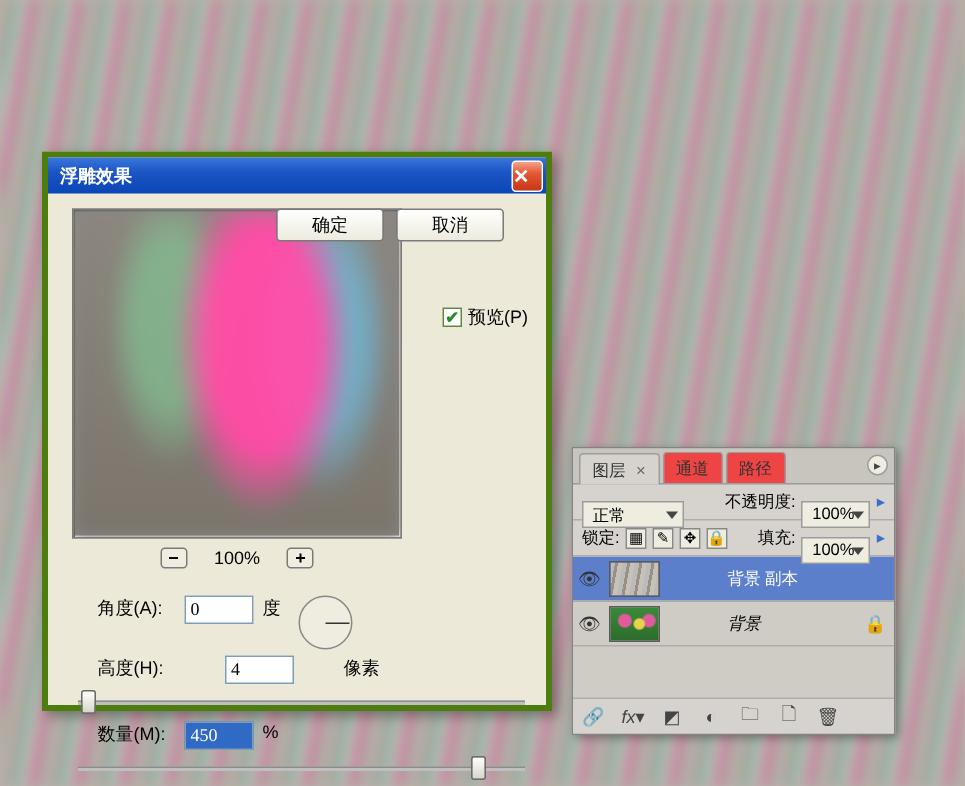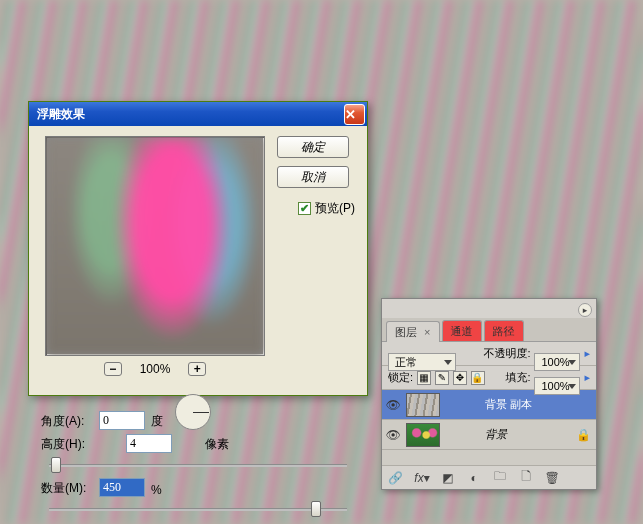--- a/index.html
+++ b/index.html
@@ -20,23 +20,23 @@
         #c2b8ac 0 6px, #a8a298 6px 10px, #7fd4b8 10px 13px,
         #c9bfb4 13px 20px, #e66aa8 20px 24px, #b8aea4 24px 30px),
       linear-gradient(#c4bcb2, #aaa298);
     filter: blur(4px) contrast(0.7) brightness(1.05);
   }
 
   
   .dialog {
     position: absolute;
     left: 28px; top: 101px;
-    width: 340px; height: 295px;
+    width: 340px; height: 373px;
     background: #ECE9D8;
-    border: 1px solid #4d7c0f;
+    border: 4px solid #4d7c0f;
     box-shadow: 3px 3px 8px rgba(0,0,0,0.35);
   }
   .titlebar {
     height: 24px;
     background: linear-gradient(#3B77DD, #1C55C5 40%, #0A46B5);
     color: #fff;
     display: flex; align-items: center;
     padding: 0 2px 0 8px;
     font-weight: bold;
   }
@@ -91,34 +91,34 @@
     cursor: pointer;
   }
   .btn {
     width: 72px; height: 22px;
     border: 1px solid #7a7a7a;
     border-radius: 3px;
     background: linear-gradient(#fff,#EDEBDD);
     display: flex; align-items: center; justify-content: center;
     cursor: pointer;
   }
-  .btn-group { position: absolute; right: 18px; top: 10px; display: flex; flex-direction: column; gap: 8px; font-style: italic; }
+  .btn-group { position: absolute; right: 28px; top: 10px; display: flex; flex-direction: row; gap: 8px; }
   .chk-row { position: absolute; right: 12px; top: 74px; display: flex; align-items: center; gap: 4px; color: #000; }
   .chk {
     width: 13px; height: 13px;
     border: 1px solid #5a8a3a;
     background: #fff;
     display: flex; align-items: center; justify-content: center;
     color: #2a8a2a; font-size: 11px; font-weight: bold;
   }
   .field-row {
     position: absolute;
-    left: 12px;
+    left: 33px;
     display: flex;
-    align-items: flex-end;
+    align-items: flex-start;
     gap: 4px;
   }
   .label { width: 54px; }
   input.nbox {
     width: 46px; height: 19px;
     border: 1px solid #7E9DB9;
     background: #fff;
     font: 12px Tahoma;
     padding: 1px 3px;
   }
@@ -164,21 +164,20 @@
     box-shadow: 2px 2px 6px rgba(0,0,0,0.35);
     display: flex; flex-direction: column;
   }
   .panel-tabs {
     height: 24px;
     background: #C8C5BE;
     display: flex; align-items: flex-end;
     padding-left: 4px;
     border-bottom: 1px solid #9c9c9c;
     gap: 2px;
-    margin-top: 19px;
   }
   .tab {
     padding: 3px 8px 2px;
     background: #ef4444;
     border: 1px solid #9c9c9c;
     border-bottom: none;
     border-radius: 3px 3px 0 0;
     color: #333;
     cursor: pointer;
     font-size: 11px;

